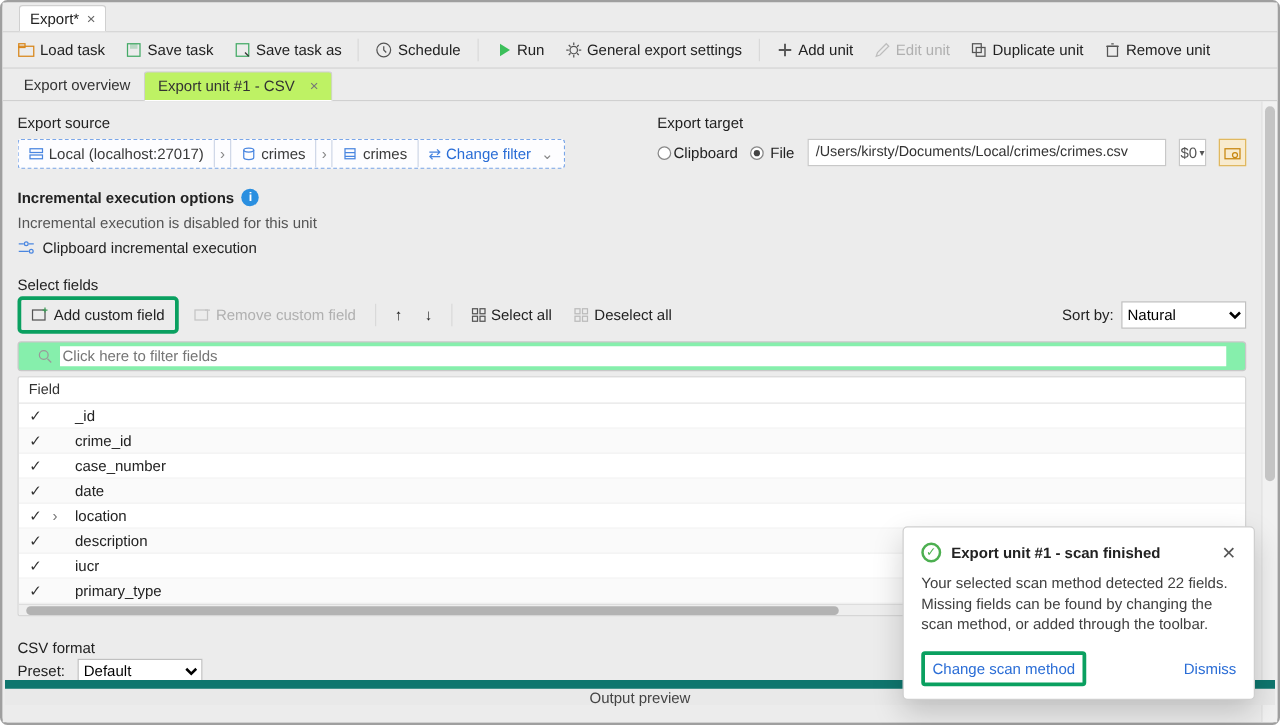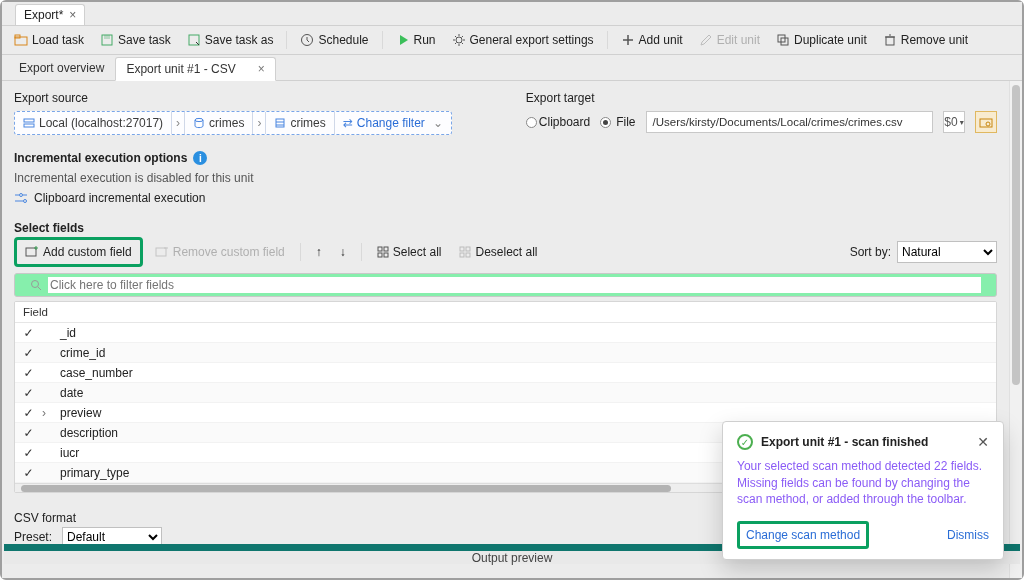--- a/index.html
+++ b/index.html
@@ -30,21 +30,21 @@
   .doc-tab .x{color:#666;cursor:pointer}
   
   .toolbar{display:flex;align-items:center;gap:4px;padding:4px 6px;background:var(--bg);border-bottom:1px solid var(--border-light)}
   .tbtn{display:flex;align-items:center;gap:4px;padding:3px 6px;border-radius:3px;cursor:pointer;color:var(--text)}
   .tbtn.disabled{color:var(--disabled);cursor:default}
   .tbtn .ico{width:14px;height:14px;display:inline-flex;align-items:center;justify-content:center}
   .sep{width:1px;height:18px;background:var(--divider);margin:0 3px}
   
   .unit-tabs{display:flex;align-items:flex-end;height:26px;background:var(--bg);padding:0 6px;border-bottom:1px solid var(--border-light)}
   .utab{padding:4px 10px;border:1px solid transparent;cursor:pointer;color:#333}
-  .utab.active{background:#ffffff;border:1px solid var(--border-light);border-bottom:1px solid #fff;border-radius:3px 3px 0 0;position:relative;top:1px;display:flex;align-items:center;gap:22px}
+  .utab.active{background:#bef264;border:1px solid var(--border-light);border-bottom:1px solid #fff;border-radius:3px 3px 0 0;position:relative;top:1px;display:flex;align-items:center;gap:12px}
   
   .content{flex:1;display:flex;overflow:hidden}
   .scrollarea{flex:1;overflow:hidden;background:#fff;border-right:none;position:relative}
   .vtrack{width:13px;background:#f1f1f1;border-left:1px solid #e0e0e0;position:relative}
   .vthumb{position:absolute;left:2px;right:2px;top:4px;height:300px;background:#c4c4c4;border-radius:4px}
   .pad{padding:10px 12px 0 12px;display:flex;flex-direction:column;gap:10px;background:var(--bg);height:100%}
   .row{display:flex;gap:40px}
   .col{flex:1;display:flex;flex-direction:column;gap:4px}
   .h{font-weight:400;font-size:12px;margin-bottom:2px}
   
@@ -61,21 +61,21 @@
   .pathbox{flex:1;background:#fff;border:1px solid #c8c8c8;padding:3px 6px;font-size:11.5px;color:#333;height:22px;display:flex;align-items:center}
   .sqbtn{width:22px;height:22px;border:1px solid #c8c8c8;background:#fff;display:flex;align-items:center;justify-content:center;color:#555;cursor:pointer}
   .folderbtn{width:22px;height:22px;display:flex;align-items:center;justify-content:center;background:#f8ebcf;border:1px solid #e0b860;cursor:pointer}
   
   .section{background:var(--bg);padding:6px 0 0 0}
   .ilabel{display:flex;align-items:center;gap:6px;font-weight:600}
   .info-ico{width:14px;height:14px;border-radius:50%;background:#2a8fe0;color:#fff;font-weight:bold;display:inline-flex;align-items:center;justify-content:center;font-size:10px}
   .subtext{color:#555;padding:6px 0}
   .linklike{display:flex;align-items:center;gap:6px;cursor:pointer}
   
-  .sf-head{font-weight:700}
+  .sf-head{font-weight:400}
   .sf-toolbar{display:flex;align-items:center;gap:6px;padding:2px 0 6px 0}
   .sf-left{display:flex;align-items:center;gap:6px}
   .add-hl{border:3px solid var(--green-border);border-radius:4px;padding:2px}
   .pillbtn{display:flex;align-items:center;gap:4px;padding:3px 6px;cursor:pointer}
   .pillbtn.disabled{color:var(--disabled);cursor:default}
   .sf-right{margin-left:auto;display:flex;align-items:center;gap:6px}
   select.sort{height:22px;border:1px solid #c0c0c0;background:#fff;font-size:12px;width:100px}
   .filter{display:flex;align-items:center;gap:6px;border:1px solid #c8c8c8;background:#86efac;border-radius:3px;padding:3px 15px;color:#8a8a8a}
   .filter input{border:none;outline:none;flex:1;font-size:12px;color:#333}
   .fields{border:1px solid #d6d6d6;background:#fff;border-radius:2px;overflow:hidden}
@@ -93,21 +93,21 @@
   .preset{display:flex;align-items:center;gap:10px}
   select.preset-sel{height:20px;border:1px solid #c0c0c0;background:#fff;font-size:12px;width:100px}
   
   .preview-bar{position:absolute;left:2px;right:2px;bottom:14px;height:20px;background:#e9e9e9;border-top:7px solid #0f766e;display:flex;align-items:center;justify-content:center;color:#444;font-size:12px}
   
   .toast{position:absolute;right:18px;bottom:18px;width:282px;background:#fff;border:1px solid #cfcfcf;border-radius:4px;box-shadow:0 10px 24px rgba(0,0,0,.18);padding:12px 14px 10px 14px;display:flex;flex-direction:column;gap:8px}
   .toast-h{display:flex;align-items:center;gap:8px}
   .ok-ico{width:16px;height:16px;border:2px solid #4caf50;border-radius:50%;display:inline-flex;align-items:center;justify-content:center;color:#4caf50;font-size:10px}
   .toast-title{font-weight:600;flex:1}
   .toast-x{color:#555;cursor:pointer;font-size:14px}
-  .toast-body{color:#8b5cf6;font-size:12px;line-height:1.35}
+  .toast-body{color:#404040;font-size:12px;line-height:1.35}
   .toast-actions{display:flex;align-items:center;justify-content:space-between;margin-top:6px}
   .link{color:var(--blue);cursor:pointer}
   .link-hl{border:3px solid var(--green-border);border-radius:3px;padding:4px 6px}
   
   svg{display:block}
 </style>
 </head>
 <body>
 
 <div class="shell">
@@ -403,21 +403,21 @@
                   <span class="fname">case_number</span>
                 </div>
                 <div class="frow">
                   <span class="chk">✓</span>
                   <span class="exp"></span>
                   <span class="fname">date</span>
                 </div>
                 <div class="frow">
                   <span class="chk">✓</span>
                   <span class="exp">›</span>
-                  <span class="fname">preview</span>
+                  <span class="fname">location</span>
                 </div>
                 <div class="frow">
                   <span class="chk">✓</span>
                   <span class="exp"></span>
                   <span class="fname">description</span>
                 </div>
                 <div class="frow">
                   <span class="chk">✓</span>
                   <span class="exp"></span>
                   <span class="fname">iucr</span>

